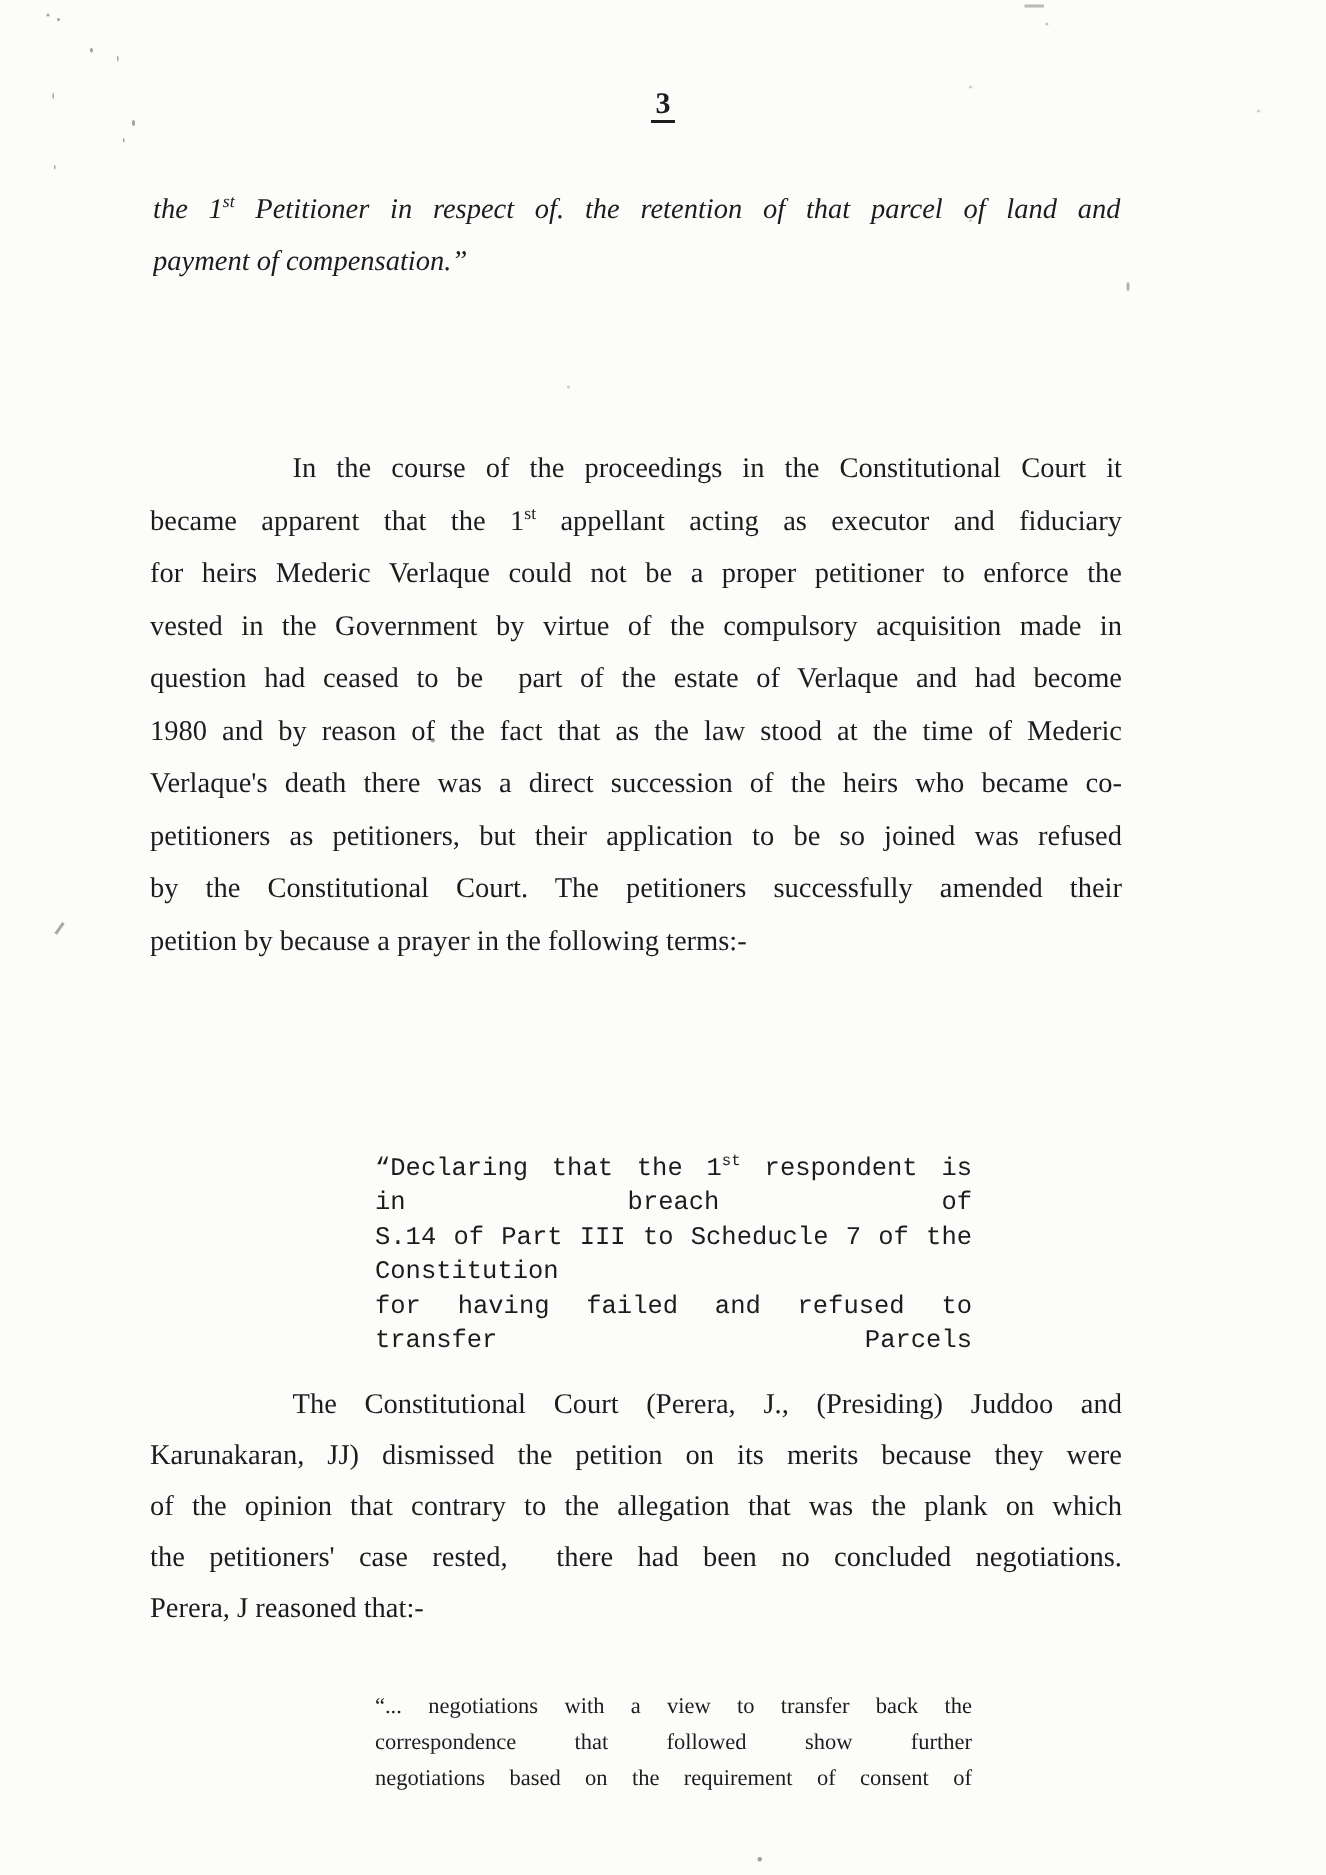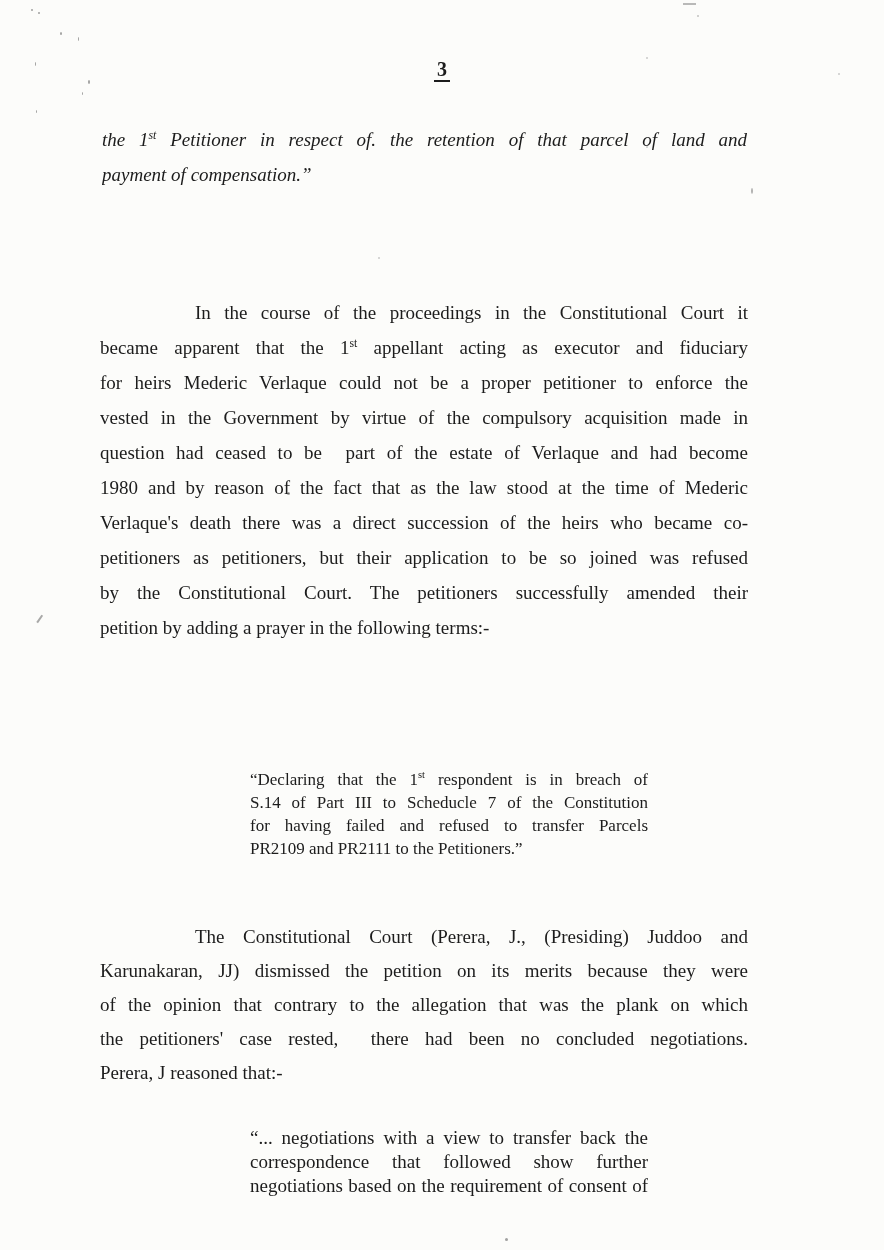--- a/index.html
+++ b/index.html
@@ -37,29 +37,29 @@
     top:122px;left:102px;width:645px;
     font-style:italic;
     font-size:19px;line-height:35px;
   }
   #paragraph1{
     top:284px;left:100px;width:648px;
     font-size:19px;line-height:35px;margin-top:11px;
   }
   #blockquote1{
     top:768px;left:250px;width:398px;
-    font-size:17px;line-height:23px;
+    font-size:17px;line-height:23px;font-family:Liberation Mono, monospace;
   }
   #paragraph2{
     top:920px;left:100px;width:648px;
     font-size:19px;line-height:34px;
   }
   #blockquote2{
     top:1126px;left:250px;width:398px;
-    font-size:19px;line-height:24px;
+    font-size:15px;line-height:24px;
   }
 
   
   .speck{position:absolute;background:#555;opacity:.55;border-radius:50%;}
   .speck.dash{border-radius:0;}
 </style>
 </head>
 <body>
 
 <div class="page">
@@ -76,28 +76,27 @@
   <section class="block" id="paragraph1">
       <div class="line jl indent">In the course of the proceedings in the Constitutional Court it</div>
       <div class="line jl">became apparent that the 1<sup>st</sup> appellant acting as executor and fiduciary</div>
       <div class="line jl">for heirs Mederic Verlaque could not be a proper petitioner to enforce the</div>
       <div class="line jl">vested in the Government by virtue of the compulsory acquisition made in</div>
       <div class="line jl">question had ceased to be&nbsp; part of the estate of Verlaque and had become</div>
       <div class="line jl">1980 and by reason of the fact that as the law stood at the time of Mederic</div>
       <div class="line jl">Verlaque's death there was a direct succession of the heirs who became co-</div>
       <div class="line jl">petitioners as petitioners, but their application to be so joined was refused</div>
       <div class="line jl">by the Constitutional Court. The petitioners successfully amended their</div>
-      <div class="line">petition by adding a prayer in the following terms:-</div>
+      <div class="line">petition by because a prayer in the following terms:-</div>
     </section>
 
   <section class="block" id="blockquote1">
       <div class="line jl">“Declaring that the 1<sup>st</sup> respondent is in breach of</div>
       <div class="line jl">S.14 of Part III to Scheducle 7 of the Constitution</div>
       <div class="line jl">for having failed and refused to transfer Parcels</div>
-      <div class="line">PR2109 and PR2111 to the Petitioners.”</div>
     </section>
 
   <section class="block" id="paragraph2">
       <div class="line jl indent">The Constitutional Court (Perera, J., (Presiding) Juddoo and</div>
       <div class="line jl">Karunakaran, JJ) dismissed the petition on its merits because they were</div>
       <div class="line jl">of the opinion that contrary to the allegation that was the plank on which</div>
       <div class="line jl">the petitioners' case rested,&nbsp; there had been no concluded negotiations.</div>
       <div class="line">Perera, J reasoned that:-</div>
     </section>
 

